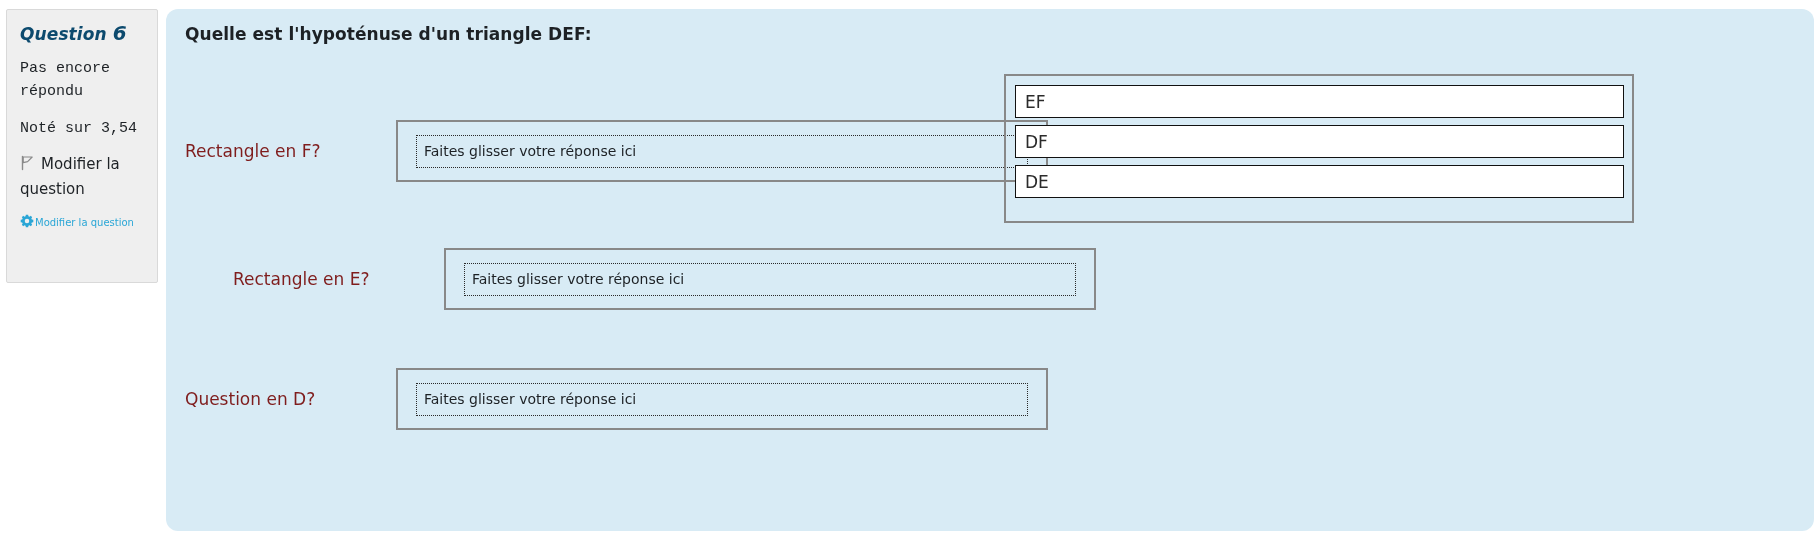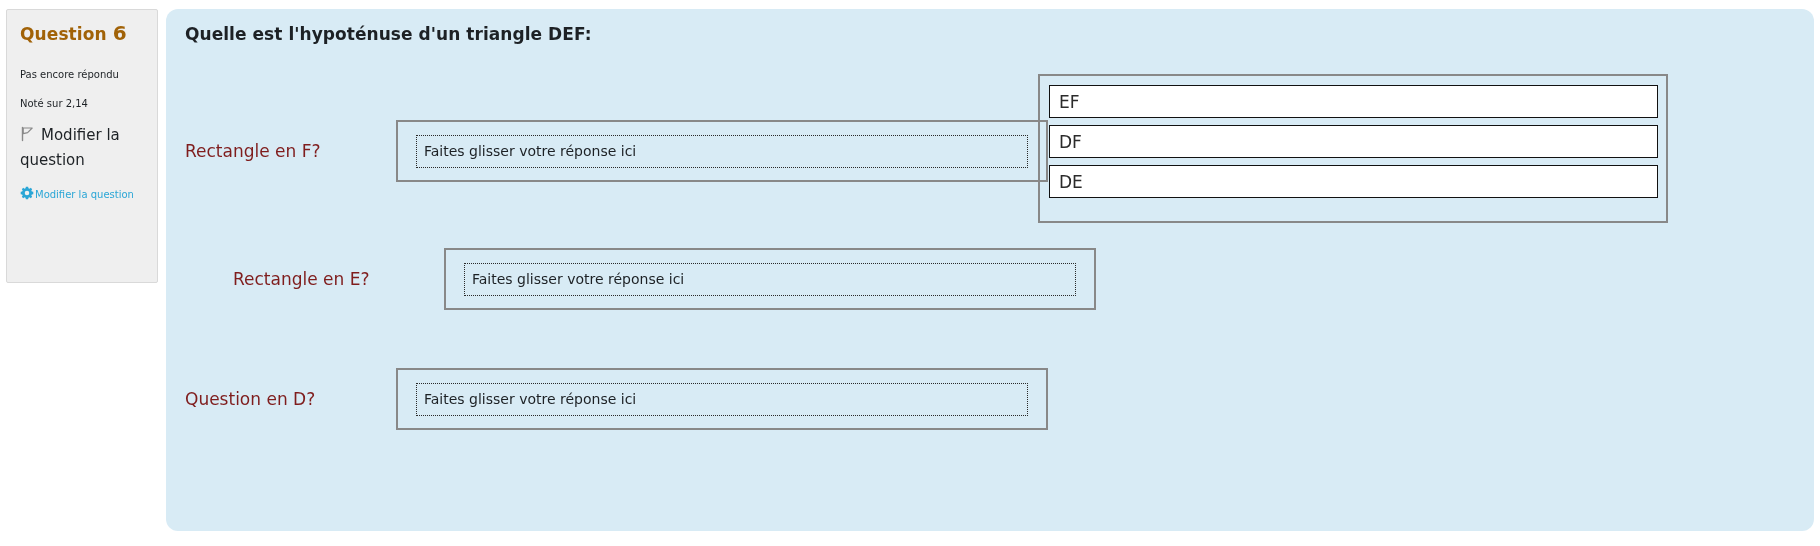--- a/index.html
+++ b/index.html
@@ -26,34 +26,36 @@
     width: 152px;
     min-height: 274px;
     background: #efefef;
     border: 1px solid #d9d9d9;
     border-radius: 2px;
     padding: 12px 13px 14px 13px;
   }
   .qinfo-title {
     font-size: 17px;
     font-weight: bold;
-    color: #a16207;
+    color: #0c4a6e;
     letter-spacing: 0.1px;
-    margin: 0 0 23px 0;
+    margin: 0 0 13px 0;
     line-height: 1.1;
+    font-style: italic;
   }
   .qinfo-title .qnum {
     font-size: 20px;
     font-weight: bold;
   }
   .qinfo-line {
-    font-size: 10px;
+    font-size: 15px;
     color: #1d2125;
     line-height: 1.55;
     margin-bottom: 13px;
+    font-family: Liberation Mono, monospace;
   }
   .qinfo-flagrow {
     font-size: 15px;
     color: #1d2125;
     line-height: 1.55;
     margin-bottom: 13px;
   }
   .flag-icon {
     display: inline-block;
     vertical-align: -2px;
@@ -136,21 +138,21 @@
     font-size: 14px;
     color: #1d2125;
     background: transparent;
     cursor: move;
     white-space: nowrap;
   }
 
   
   .choices-box {
     position: absolute;
-    left: 872px;
+    left: 838px;
     top: 65px;
     width: 630px;
     height: 149px;
     border: 2px solid #888888;
     padding: 9px 8px 9px 9px;
   }
   .choice-item {
     width: 100%;
     height: 33px;
     background: #ffffff;
@@ -173,21 +175,21 @@
 
   <div class="qinfo">
 
     <div class="qinfo-title">
       <span>Question</span>
       <span class="qnum">6</span>
     </div>
 
     <div class="qinfo-line">Pas encore répondu</div>
 
-    <div class="qinfo-line">Noté sur 2,14</div>
+    <div class="qinfo-line">Noté sur 3,54</div>
 
     <div class="qinfo-flagrow">
       <span class="flag-icon">
         <svg width="15" height="16" viewBox="0 0 15 16" aria-hidden="true">
           <path d="M2.5 1.5 L2.5 14.5" stroke="#8a8a8a" stroke-width="1.4" fill="none" stroke-linecap="round"></path>
           <path d="M3.2 2.0 L12.2 2.0 L7.6 6.6 L3.2 7.6 Z" stroke="#8a8a8a" stroke-width="1.2" fill="none" stroke-linejoin="round"></path>
         </svg>
       </span><span>Modifier la question</span>
     </div>
 

